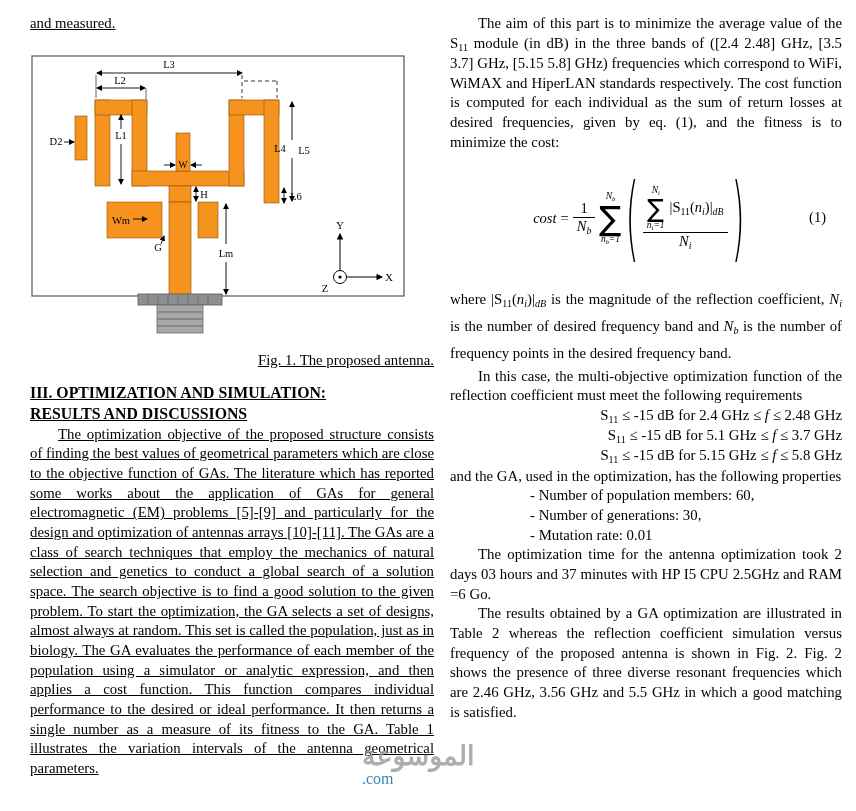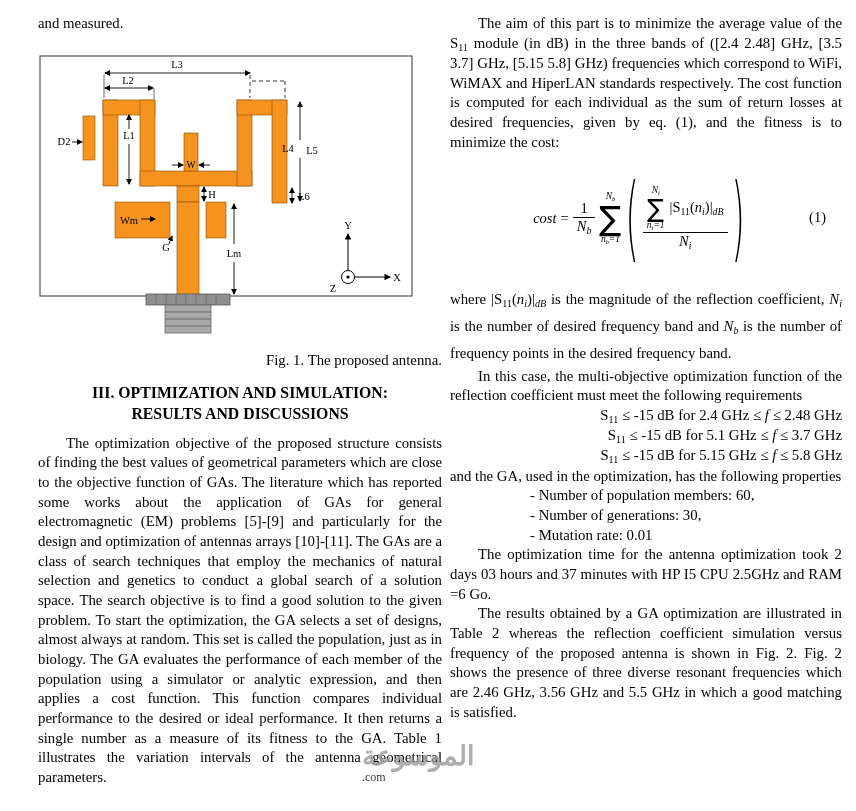--- a/index.html
+++ b/index.html
@@ -1,27 +1,27 @@
 <!DOCTYPE html>
 <html><head>
 <meta charset="utf-8">
 <style>
   html,body { margin:0; padding:0; background:#ffffff; }
   .page { position:relative; width:856px; height:811px; background:#fff; overflow:hidden;
           font-family:"Liberation Serif", serif; color:#000; }
   .col { position:absolute; top:14px; font-size:14.8px; line-height:1.33; text-align:justify; }
-  .col-left  { left:38px;  width:404px; }
+  .col-left  { left:30px;  width:404px;text-decoration:underline; }
   .col-right { left:450px; width:392px; }
   p { margin:0; }
   .indent { text-indent:28px; }
   .sb { font-size:0.68em; vertical-align:-0.28em; }
   .it { font-style:italic; }
   .fig { margin:14px 0 4px 0; }
   .caption { margin:6px 0 12px 24px; text-align:right; }
-  .heading { text-align:center; font-weight:bold; font-size:15.8px; line-height:1.32; margin:12px 0 9px 0; }
+  .heading { font-weight:bold; font-size:15.8px; line-height:1.32; margin:12px 0 0 0; }
   .req-line { padding-left:54px; text-align:right; text-indent:0; }
   .bullet   { padding-left:80px; text-align:left; text-indent:0; }
   .loose { line-height:1.8; }
 
   
   .eqwrap { position:relative; display:flex; align-items:center; justify-content:center;
             margin:8px 14px 10px 0; font-size:14.5px; min-height:116px; }
   .eqwrap > * { margin:0 2px; }
   .frac { display:inline-flex; flex-direction:column; align-items:center; line-height:1.2; }
   .frac .num, .frac .den { padding:0 4px; text-align:center; }
@@ -33,21 +33,21 @@
   .innernum { display:inline-flex; align-items:center; }
   .innernum .sum { margin-right:5px; }
   .paren { display:inline-block; transform:scaleY(2.7); transform-origin:center;
            font-size:34px; font-weight:200; line-height:1; font-family:"DejaVu Sans", sans-serif; }
   .eqnum { position:absolute; right:0; top:50%; transform:translateY(-50%); }
 
   
   .watermark { position:absolute; left:362px; top:742px; width:130px; text-align:left;
                font-family:Liberation Serif, serif; opacity:0.8; pointer-events:none; }
   .watermark .l1 { font-size:27px; font-weight:bold; color:#9b9b9b; line-height:1.05; }
-  .watermark .l2 { font-size:12px; color:#000000; }
+  .watermark .l2 { font-size:16px; color:#0369a1; }
 
   svg text { font-family:"Liberation Serif", serif; }
 </style>
 </head>
 <body>
 
 <div class="page">
 
   <div class="col col-left">
     <p>and measured.</p>

